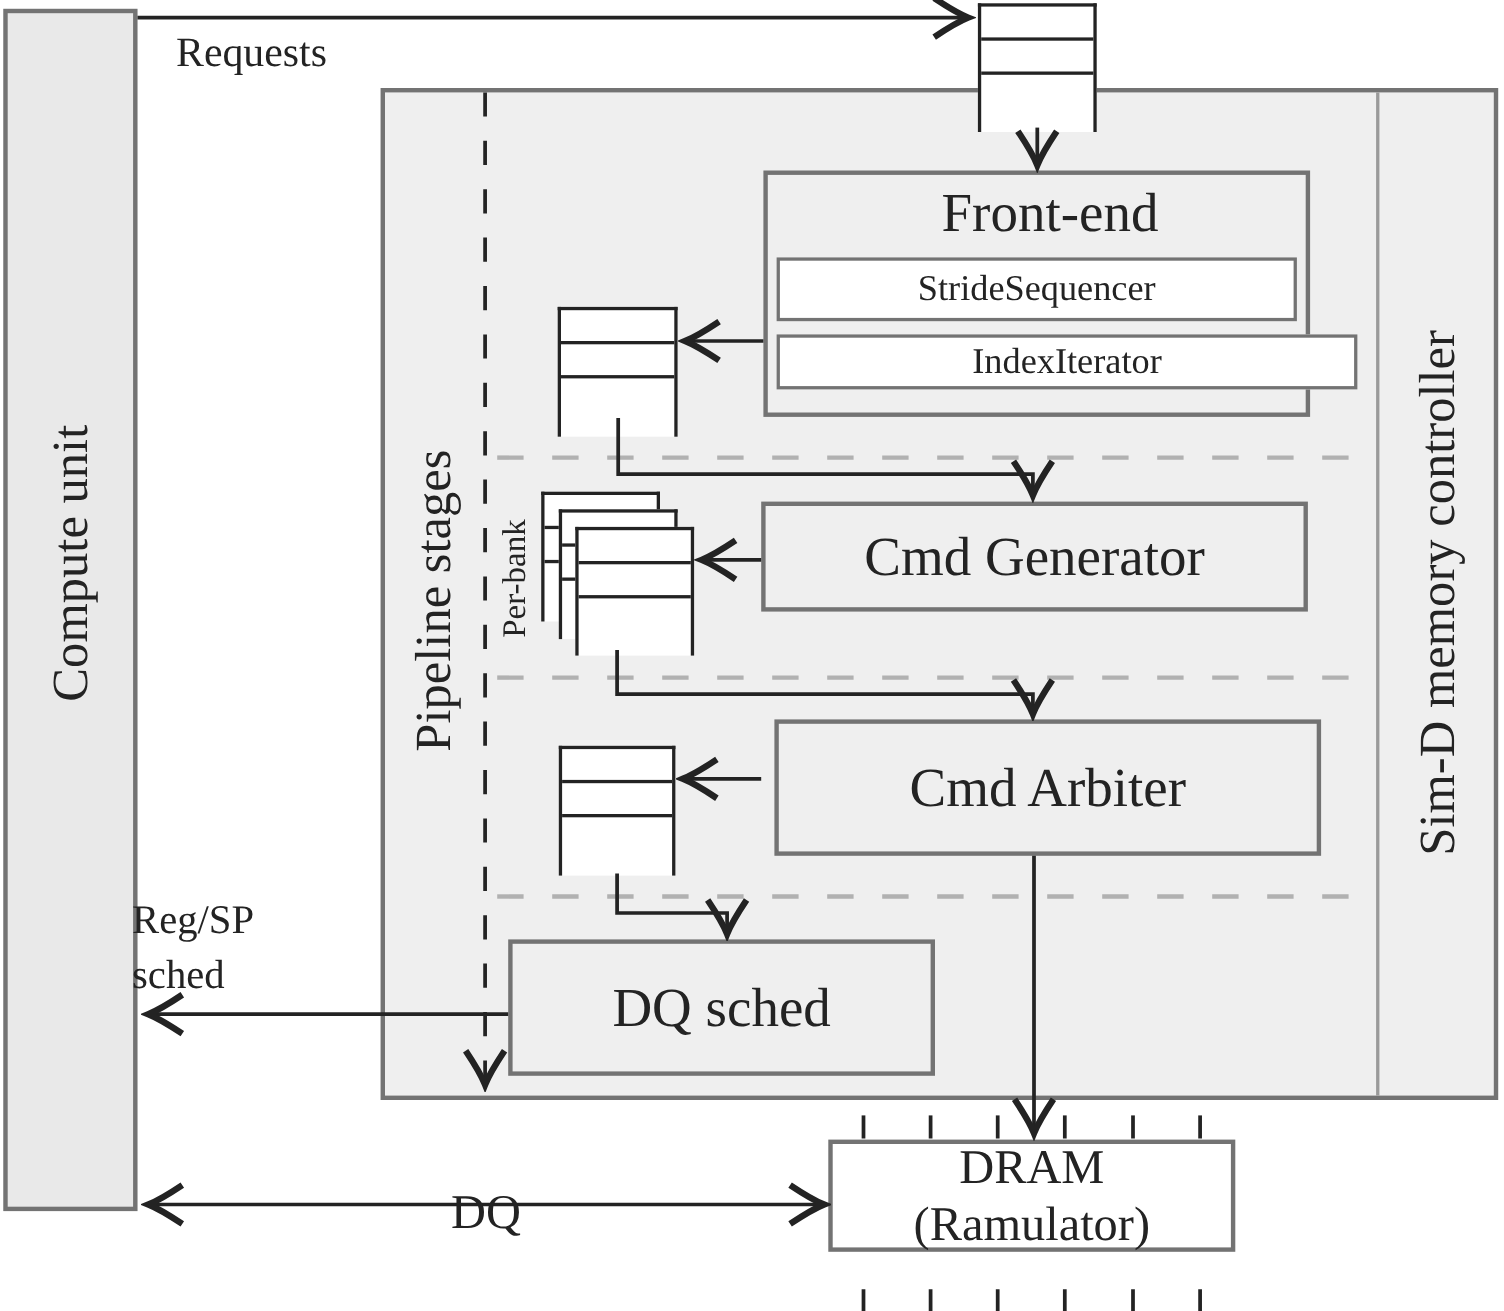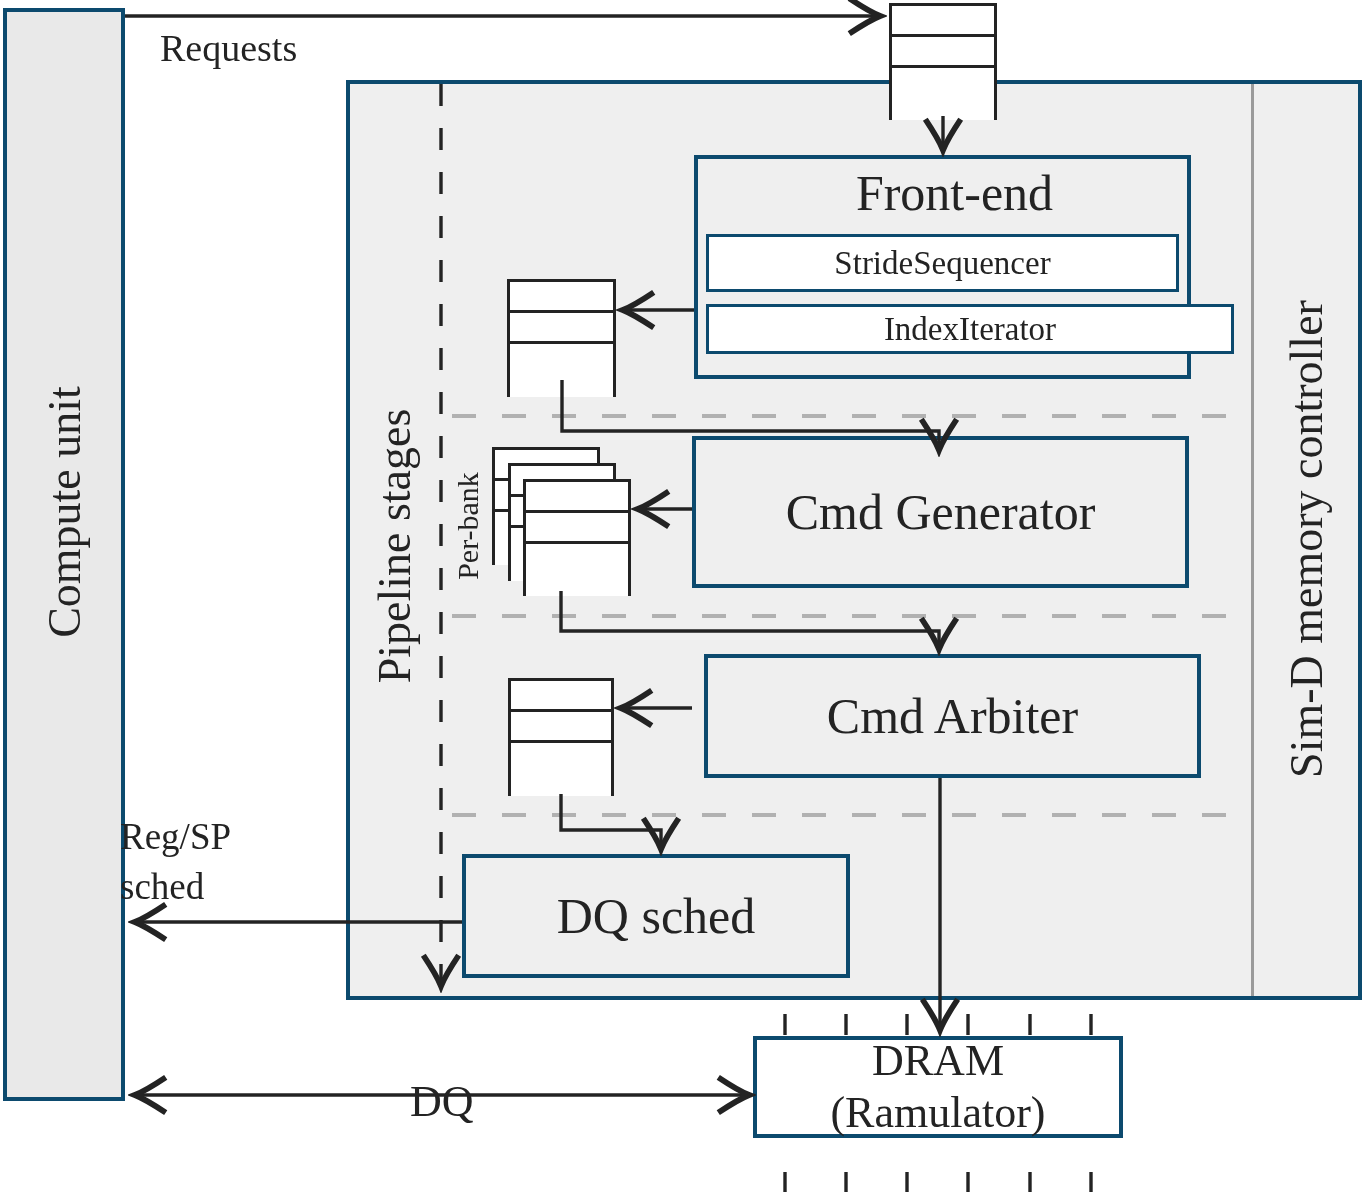--- a/index.html
+++ b/index.html
@@ -1,21 +1,21 @@
 <!DOCTYPE html>
 <html><head>
 <meta charset="utf-8">
 <style>
   html,body{margin:0;padding:0;background:#ffffff;}
   #canvas{
     position:relative;width:1367px;height:1192px;background:#ffffff;overflow:hidden;
     font-family:"Liberation Serif","DejaVu Serif",serif;color:#232323;
   }
   .abs{position:absolute;}
-  .box{position:absolute;border:4px solid #0c4a6e;box-sizing:border-box;}
+  .box{position:absolute;border:4px solid #737373;box-sizing:border-box;}
   .panel{background:#efefef;}
   .whitebox{background:#ffffff;}
   .titlebox{display:flex;align-items:center;justify-content:center;text-align:center;}
   .title-lg{font-size:50px;line-height:1.05;}
   .title-md{font-size:44px;line-height:1.18;}
   .sub-label{font-size:33px;display:flex;align-items:center;justify-content:center;}
   .net-label{font-size:37px;white-space:nowrap;}
   .vlabel{position:absolute;white-space:nowrap;transform:translate(-50%,-50%) rotate(-90deg);}
   .v46{font-size:46px;}
   .v30{font-size:30px;}
@@ -42,21 +42,21 @@
 
   <div class="vlabel v46 z40" style="left:394px;top:546px;">Pipeline stages</div>
 
   <div class="vlabel v30 z40" style="left:468px;top:526px;">Per-bank</div>
 
   <div class="box panel z20" style="left:694px;top:155px;width:497px;height:224px;"></div>
   <div class="abs z20 title-lg" style="left:694px;top:167px;width:497px;text-align:center;margin-left:12px;">Front-end</div>
   <div class="box whitebox sub-label z20" style="left:706px;top:234px;width:473px;height:58px;border-width:3.5px;">StrideSequencer</div>
   <div class="box whitebox sub-label z20" style="left:706px;top:304px;width:528px;height:50px;border-width:3.5px;">IndexIterator</div>
 
-  <div class="box panel titlebox title-lg z20" style="left:692px;top:436px;width:497px;height:152px;">Cmd Generator</div>
+  <div class="box panel titlebox title-lg z20" style="left:692px;top:456px;width:497px;height:100px;">Cmd Generator</div>
 
   <div class="box panel titlebox title-lg z20" style="left:704px;top:654px;width:497px;height:124px;">Cmd Arbiter</div>
 
   <div class="box panel titlebox title-lg z20" style="left:462px;top:854px;width:388px;height:124px;">DQ sched</div>
 
   <div class="box whitebox titlebox title-md z20" style="left:753px;top:1036px;width:370px;height:102px;flex-direction:column;">
     <div>DRAM</div>
     <div>(Ramulator)</div>
   </div>
 

